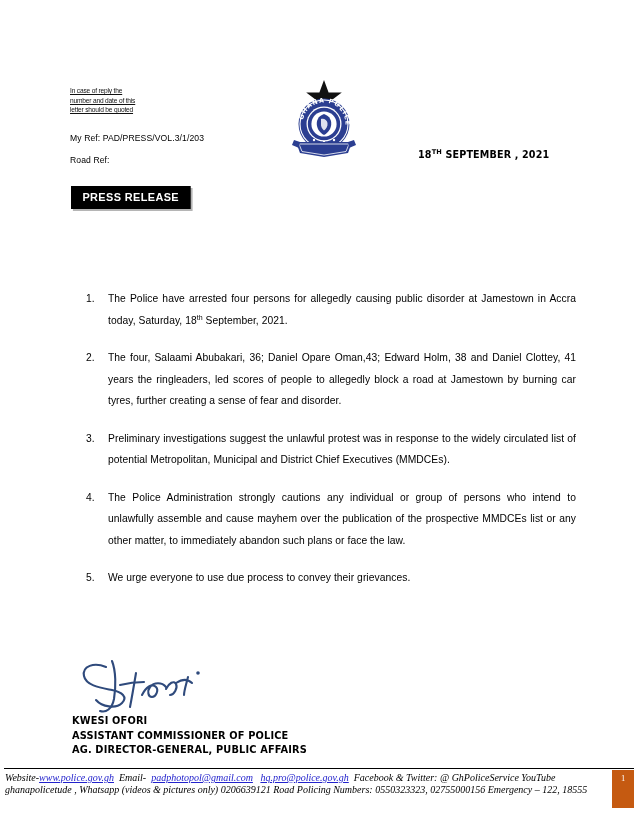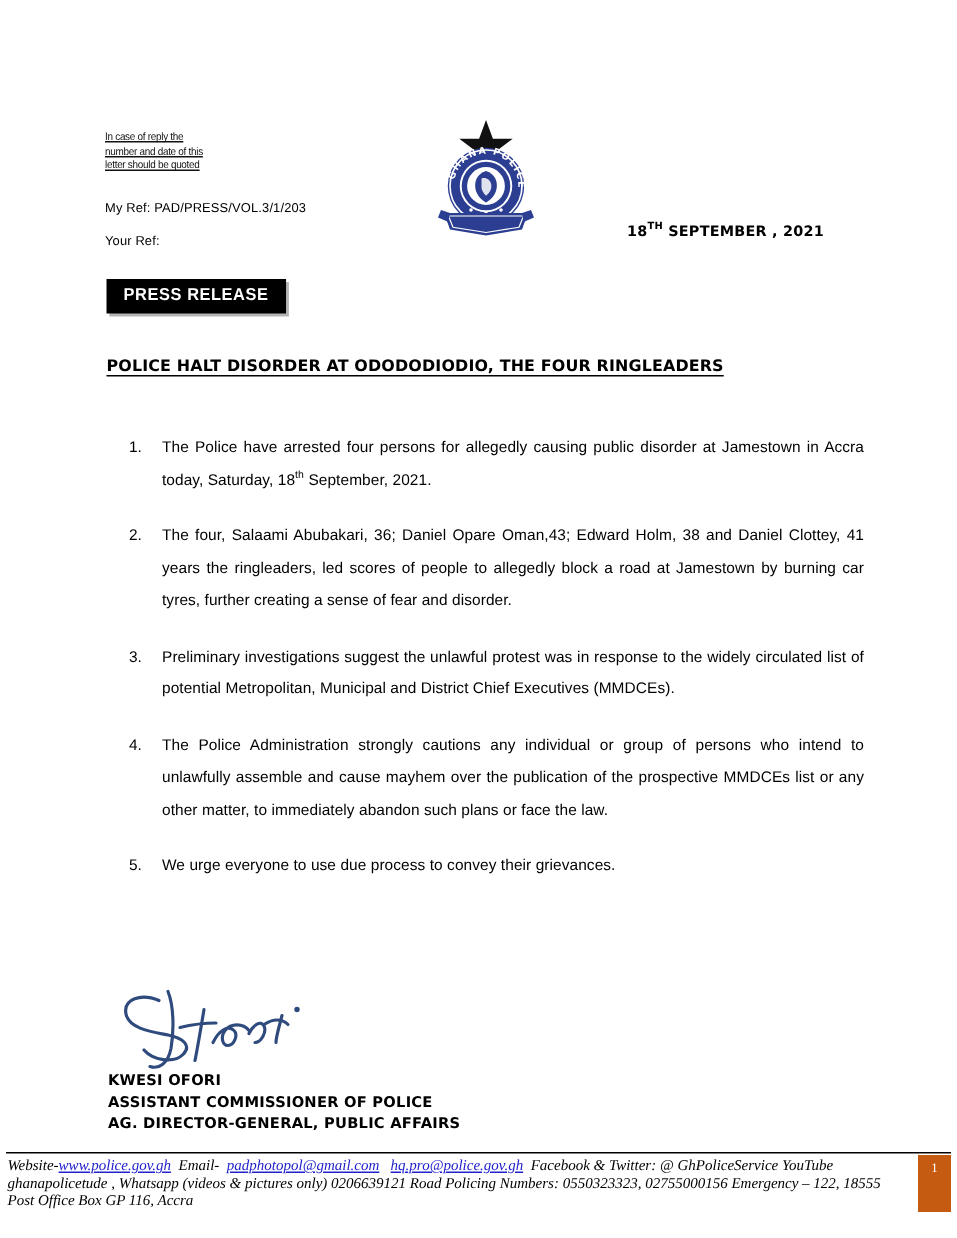--- a/index.html
+++ b/index.html
@@ -249,21 +249,21 @@
 
     <div class="ref-block">
       <div class="quote-note">
         <span>In case  of reply  the</span>
         <span>number and date of this</span>
         <span>letter   should   be   quoted</span>
       </div>
     </div>
 
     <div class="my-ref">My Ref: PAD/PRESS/VOL.3/1/203</div>
-    <div class="your-ref">Your Ref:</div>
+    <div class="your-ref">Road Ref:</div>
 
     <div class="logo">
       <svg width="76" height="82" viewBox="0 0 76 82" xmlns="http://www.w3.org/2000/svg">
 
         <polygon points="38,2 42.6,14.5 55.8,14.5 45.2,22.5 49.3,35.2 38,27.4 26.7,35.2 30.8,22.5 20.2,14.5 33.4,14.5" fill="#111111"></polygon>
 
         <circle cx="38" cy="46" r="25.5" fill="#2b3e91"></circle>
         <circle cx="38" cy="46" r="24" fill="none" stroke="#ffffff" stroke-width="1.1"></circle>
         <circle cx="38" cy="46" r="17.5" fill="#ffffff"></circle>
         <circle cx="38" cy="46" r="16.2" fill="#2b3e91"></circle>
@@ -288,21 +288,20 @@
       </svg>
     </div>
 
 
     <div class="date-line"><span>18</span><sup>TH</sup><span> SEPTEMBER , 2021</span></div>
   </div>
 
   <div class="pr-banner">PRESS RELEASE</div>
 
   <div class="doc-title">
-    <span class="title-l1"><span class="tl">POLICE HALT DISORDER AT ODODODIODIO, THE FOUR RINGLEADERS</span></span>
   </div>
 
   <div class="body-list">
 
     <div class="item">
       <div class="item-num">1.</div>
       <div class="item-text"><span>The Police have arrested four persons for allegedly causing public disorder at Jamestown in Accra today, Saturday, 18</span><sup>th</sup><span> September, 2021.</span></div>
     </div>
 
     <div class="item">
@@ -347,18 +346,17 @@
     <div>KWESI OFORI</div>
     <div>ASSISTANT COMMISSIONER OF POLICE</div>
     <div>AG. DIRECTOR-GENERAL, PUBLIC AFFAIRS</div>
   </div>
 
   <div class="footer-rule"></div>
 
   <div class="footer">
     <span class="footer-line"><span>Website-</span><span class="lnk">www.police.gov.gh</span>&nbsp;&nbsp;<span>Email-</span>&nbsp;&nbsp;<span class="lnk">padphotopol@gmail.com</span>&nbsp;&nbsp;&nbsp;<span class="lnk">hq.pro@police.gov.gh</span>&nbsp;&nbsp;<span>Facebook  &amp;  Twitter:  @  GhPoliceService   YouTube</span></span>
     <span class="footer-line">ghanapolicetude , Whatsapp (videos &amp; pictures only) 0206639121 Road Policing Numbers: 0550323323, 02755000156 Emergency – 122, 18555</span>
-    <span class="footer-line">Post Office Box GP 116, Accra</span>
   </div>
 
   <div class="page-num">1</div>
 
 </div>
 
 </body></html>

